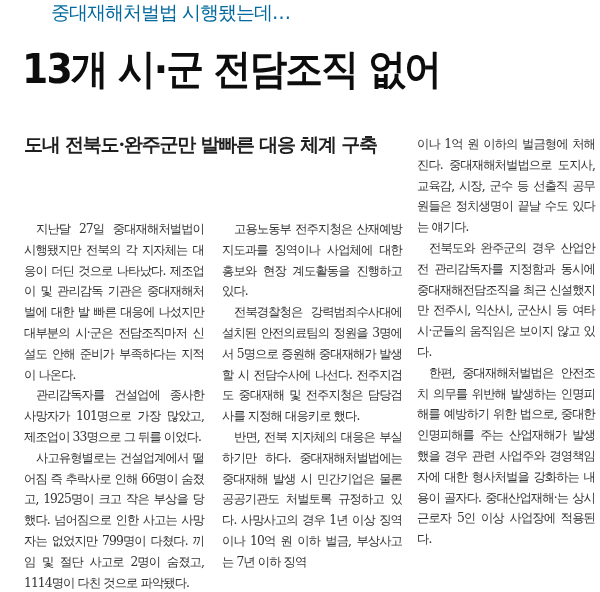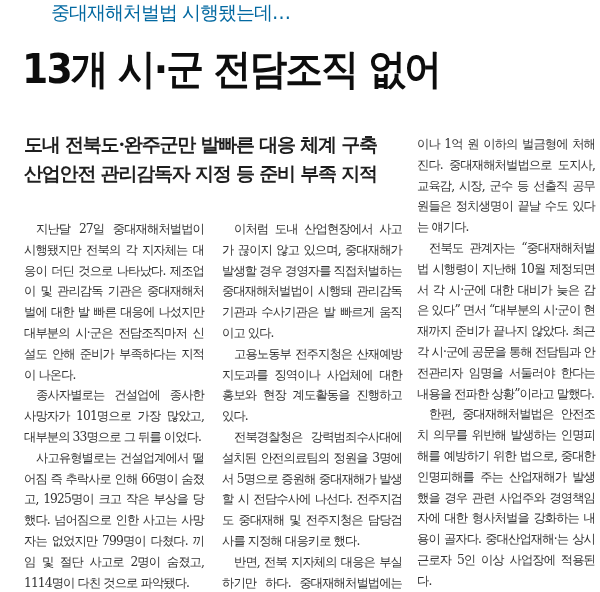--- a/index.html
+++ b/index.html
@@ -14,35 +14,33 @@
   .c3 { left:417px; top:134px; width:178px; }
 </style>
 </head>
 <body>
 
 <div>
   <div class="kicker">중대재해처벌법 시행됐는데…</div>
   <div class="headline">13개 시·군 전담조직 없어</div>
   <div class="subhead">
     <div>도내 전북도·완주군만 발빠른 대응 체계 구축</div>
-    <div>산업안전 관리감독자 지정 등 준비 부족 지적</div>
   </div>
 
   <div class="col c1">
     <p>지난달 27일 중대재해처벌법이 시행됐지만 전북의 각 지자체는 대응이 더딘 것으로 나타났다. 제조업이 및 관리감독 기관은 중대재해처벌에 대한 발 빠른 대응에 나섰지만 대부분의 시·군은 전담조직마저 신설도 안해 준비가 부족하다는 지적이 나온다.</p>
-    <p>종사자별로는 건설업에 종사한 사망자가 101명으로 가장 많았고, 대부분의 33명으로 그 뒤를 이었다.</p>
+    <p>관리감독자를 건설업에 종사한 사망자가 101명으로 가장 많았고, 제조업이 33명으로 그 뒤를 이었다.</p>
     <p>사고유형별로는 건설업계에서 떨어짐 즉 추락사로 인해 66명이 숨졌고, 1925명이 크고 작은 부상을 당했다. 넘어짐으로 인한 사고는 사망자는 없었지만 799명이 다쳤다. 끼임 및 절단 사고로 2명이 숨졌고, 1114명이 다친 것으로 파악됐다.</p>
   </div>
 
   <div class="col c2">
-    <p>이처럼 도내 산업현장에서 사고가 끊이지 않고 있으며, 중대재해가 발생할 경우 경영자를 직접처벌하는 중대재해처벌법이 시행돼 관리감독기관과 수사기관은 발 빠르게 움직이고 있다.</p>
     <p>고용노동부 전주지청은 산재예방지도과를 징역이나 사업체에 대한 홍보와 현장 계도활동을 진행하고 있다.</p>
     <p>전북경찰청은 강력범죄수사대에 설치된 안전의료팀의 정원을 3명에서 5명으로 증원해 중대재해가 발생할 시 전담수사에 나선다. 전주지검도 중대재해 및 전주지청은 담당검사를 지정해 대응키로 했다.</p>
     <p>반면, 전북 지자체의 대응은 부실하기만 하다. 중대재해처벌법에는 중대재해 발생 시 민간기업은 물론 공공기관도 처벌토록 규정하고 있다. 사망사고의 경우 1년 이상 징역이나 10억 원 이하 벌금, 부상사고는 7년 이하 징역</p>
   </div>
 
   <div class="col c3">
     <p style="text-indent:0">이나 1억 원 이하의 벌금형에 처해진다. 중대재해처벌법으로 도지사, 교육감, 시장, 군수 등 선출직 공무원들은 정치생명이 끝날 수도 있다는 얘기다.</p>
-    <p>전북도 관계자는 “중대재해처벌법 시행령이 지난해 10월 제정되면서 각 시·군에 대한 대비가 늦은 감은 있다” 면서 “대부분의 시·군이 현재까지 준비가 끝나지 않았다. 최근 각 시·군에 공문을 통해 전담팀과 안전관리자 임명을 서둘러야 한다는 내용을 전파한 상황”이라고 말했다.</p>
+    <p>전북도와 완주군의 경우 산업안전 관리감독자를 지정함과 동시에 중대재해전담조직을 최근 신설했지만 전주시, 익산시, 군산시 등 여타 시·군들의 움직임은 보이지 않고 있다.</p>
     <p>한편, 중대재해처벌법은 안전조치 의무를 위반해 발생하는 인명피해를 예방하기 위한 법으로, 중대한 인명피해를 주는 산업재해가 발생했을 경우 관련 사업주와 경영책임자에 대한 형사처벌을 강화하는 내용이 골자다. 중대산업재해·는 상시 근로자 5인 이상 사업장에 적용된다.</p>
 
   </div>
 </div>
 
 </body></html>

